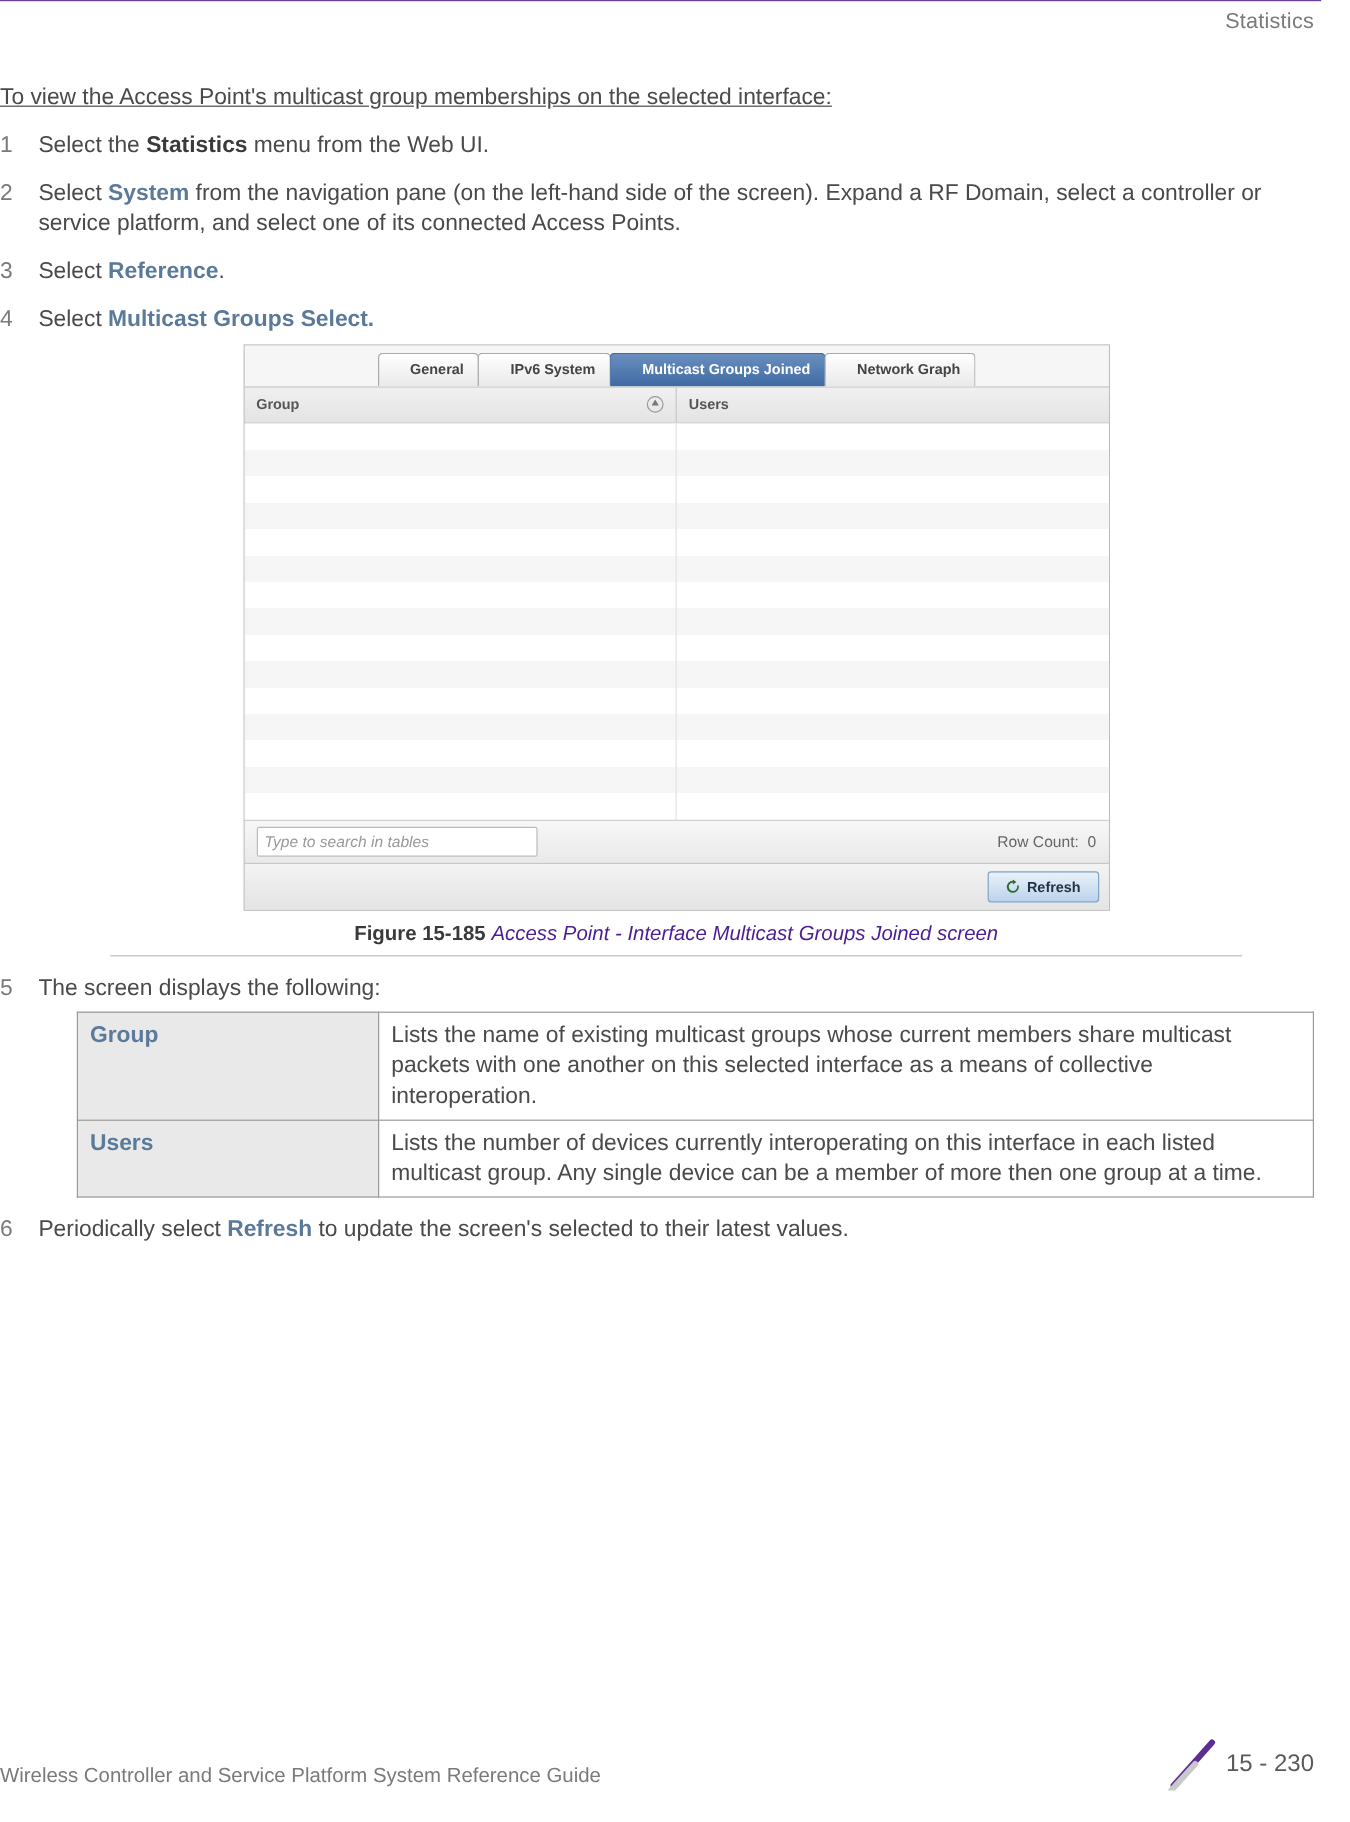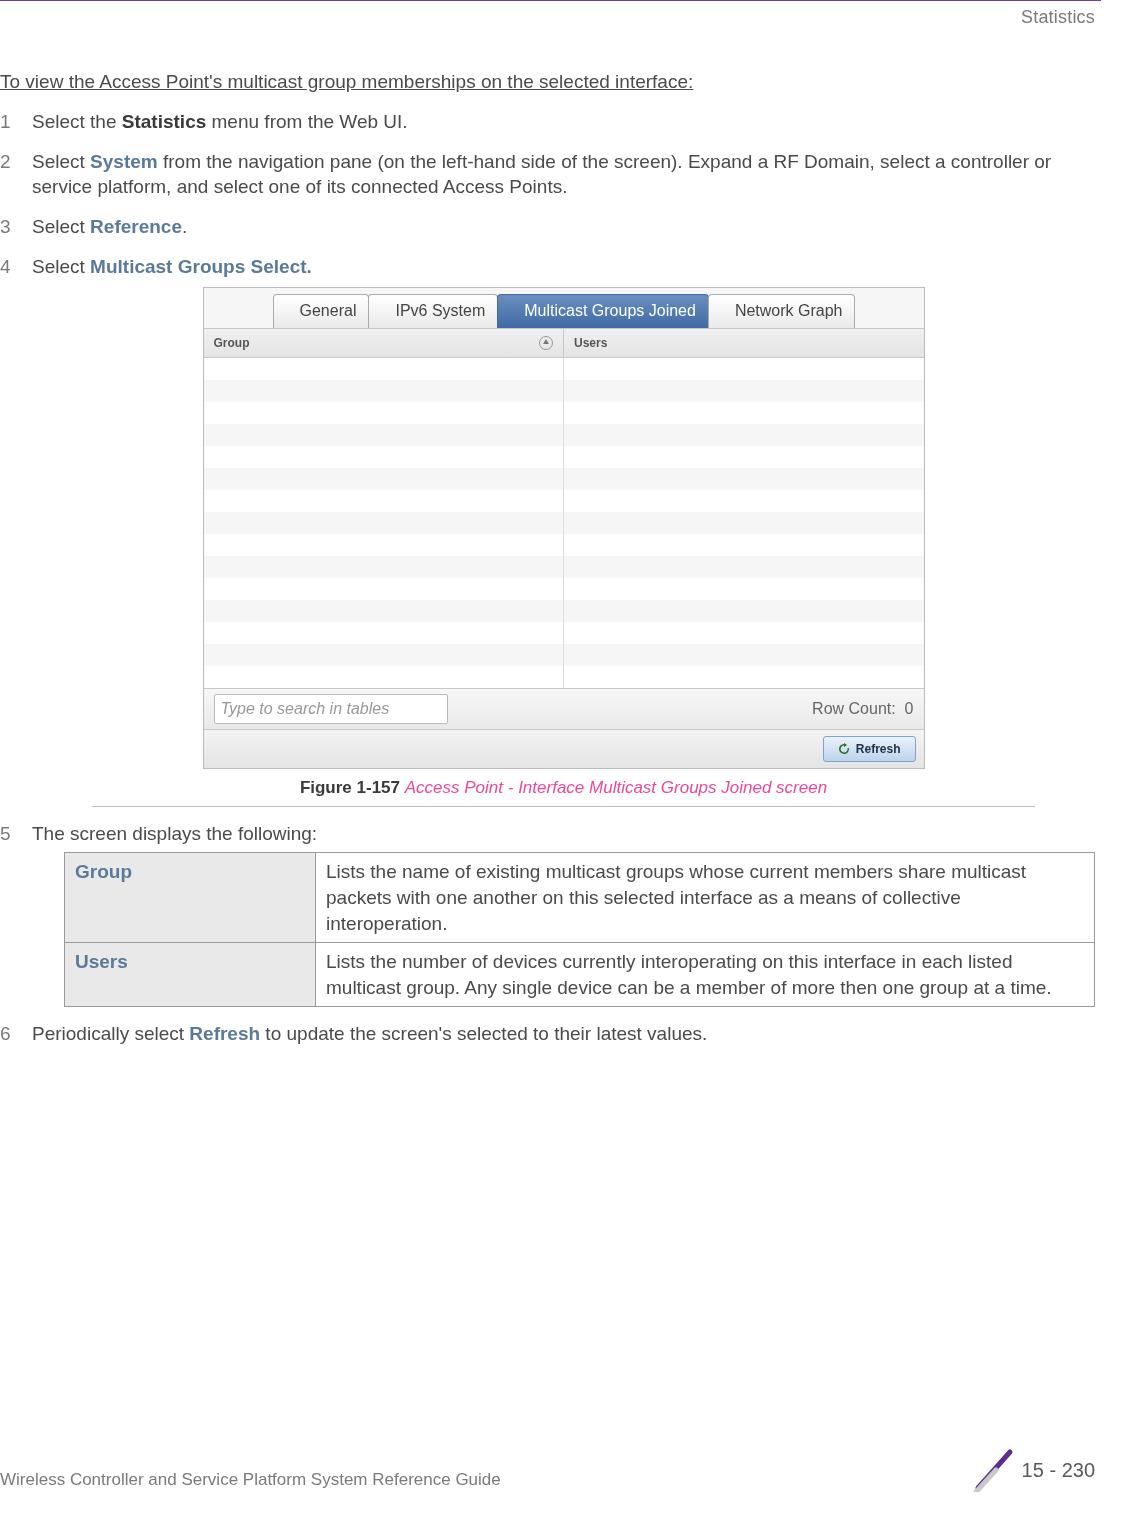--- a/index.html
+++ b/index.html
@@ -56,22 +56,22 @@
     font-family:Arial,Helvetica,sans-serif;
   }
   .tabs{
     display:flex;
     justify-content:center;
     gap:0;
     padding:6px 0 0 0;
     background:#f6f6f6;
   }
   .tab{
-    font-size:16px;
-    font-weight:400;
+    font-size:12px;
+    font-weight:700;
     color:#444;
     padding:5px 12px 6px 26px;
     border:1px solid #aaa;
     border-bottom:none;
     background:linear-gradient(#fff,#e9e9e9);
     margin-right:-1px;
     border-top-left-radius:4px;
     border-top-right-radius:4px;
   }
   .tab.active{
@@ -110,21 +110,21 @@
     display:flex;
   }
   .gcol{flex:1;border-right:1px solid #dcdcdc;
     background:repeating-linear-gradient(#ffffff 0,#ffffff 22px,#f6f6f6 22px,#f6f6f6 44px);
   }
   .gcol:last-child{border-right:none;}
   .gridfoot{
     display:flex;justify-content:space-between;align-items:center;
     background:linear-gradient(#f7f7f7,#e9e9e9);
     border-top:1px solid #c7c7c7;
-    padding:5px 10px;font-size:16px;color:#666;
+    padding:5px 10px;font-size:13px;color:#666;
   }
   .searchbox{
     background:#fff;border:1px solid #bbb;border-radius:2px;
     padding:3px 6px;color:#999;width:220px;font-style:italic;
   }
   .refreshbar{
     display:flex;justify-content:flex-end;
     padding:6px 8px;background:linear-gradient(#f3f3f3,#e4e4e4);
     border-top:1px solid #c7c7c7;
   }
@@ -136,21 +136,21 @@
     border:1px solid #7fa4c9;border-radius:3px;
   }
   .btn .ic{
     width:12px;height:12px;flex:0 0 auto;
   }
 
   .figcap{
     text-align:center;font-size:17px;margin:8px 0 6px 0;
   }
   .figcap .fignum{font-weight:700;color:#3a3a3a;}
-  .figcap .figtitle{font-style:italic;color:#ec4899;}
+  .figcap .figtitle{font-style:italic;color:#4c1d95;}
   .figline{border-top:1px solid #bdbdbd;margin:0 60px 12px 60px;}
 
   
   table.def{
     width:100%;
     border-collapse:collapse;
     margin:6px 0 14px 32px;
     width:calc(100% - 32px);
   }
   table.def td{
@@ -232,21 +232,21 @@
                 <svg viewBox="0 0 12 12">
                     <path d="M6 1a5 5 0 1 0 4.9 4H9.5A3.5 3.5 0 1 1 6 2.5V4l3-2-3-2z" fill="#2a6a2a"></path>
                   </svg>
               </span>
               <span>Refresh</span>
             </div>
           </div>
         </div>
       </div>
       <div class="figcap">
-        <span class="fignum">Figure 1-157</span>
+        <span class="fignum">Figure 15-185</span>
         <span> </span>
         <span class="figtitle">Access Point - Interface Multicast Groups Joined screen</span>
       </div>
       <div class="figline"></div>
     </li>
     <li>
       <span>The screen displays the following:</span>
       <table class="def">
         <tbody>
             <tr>

